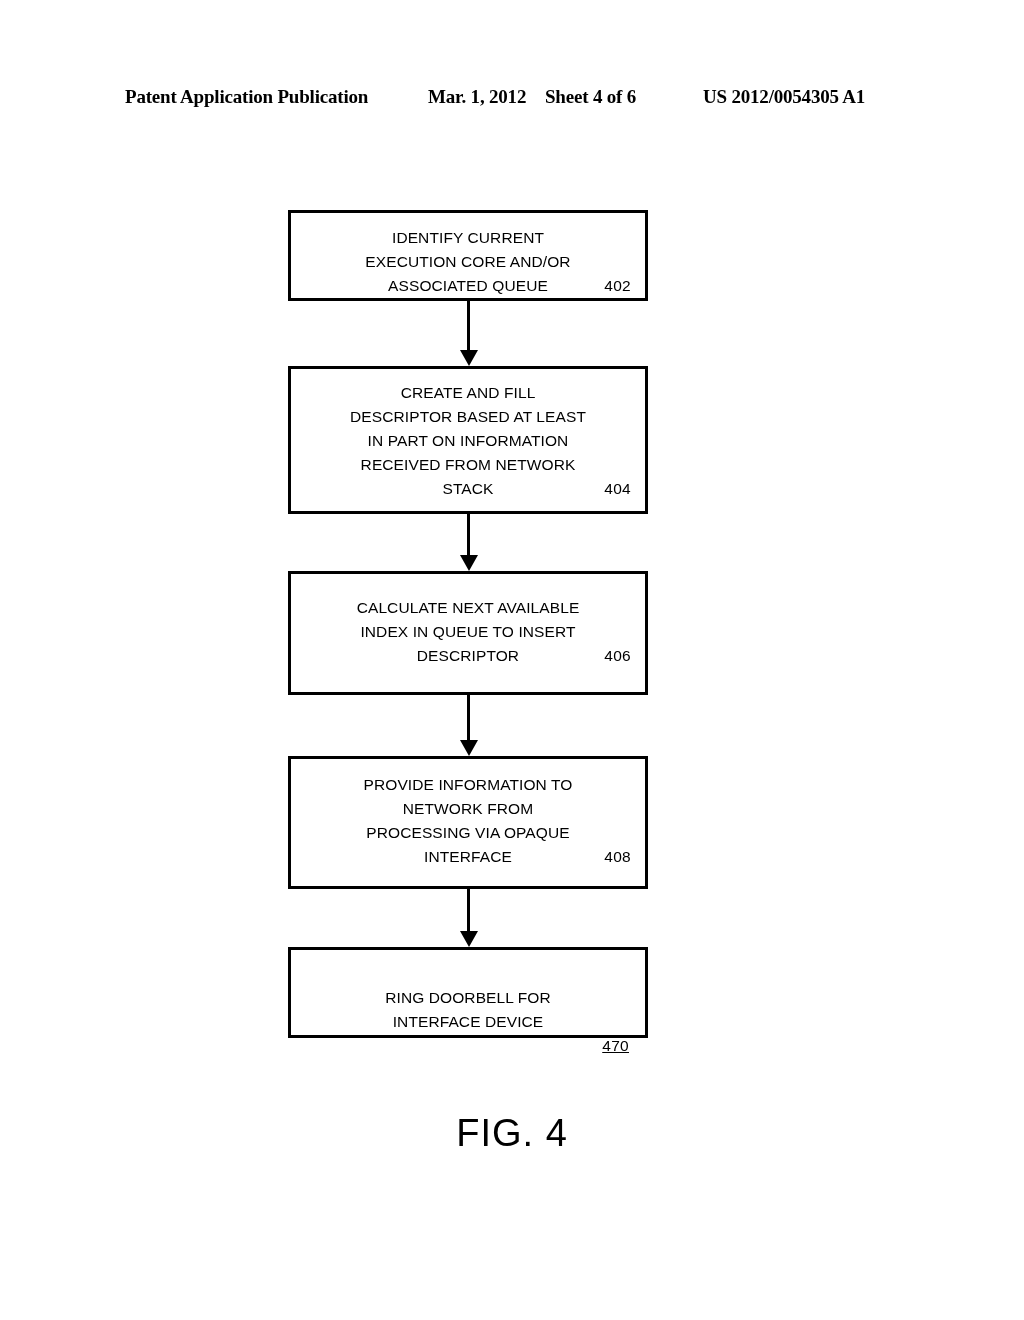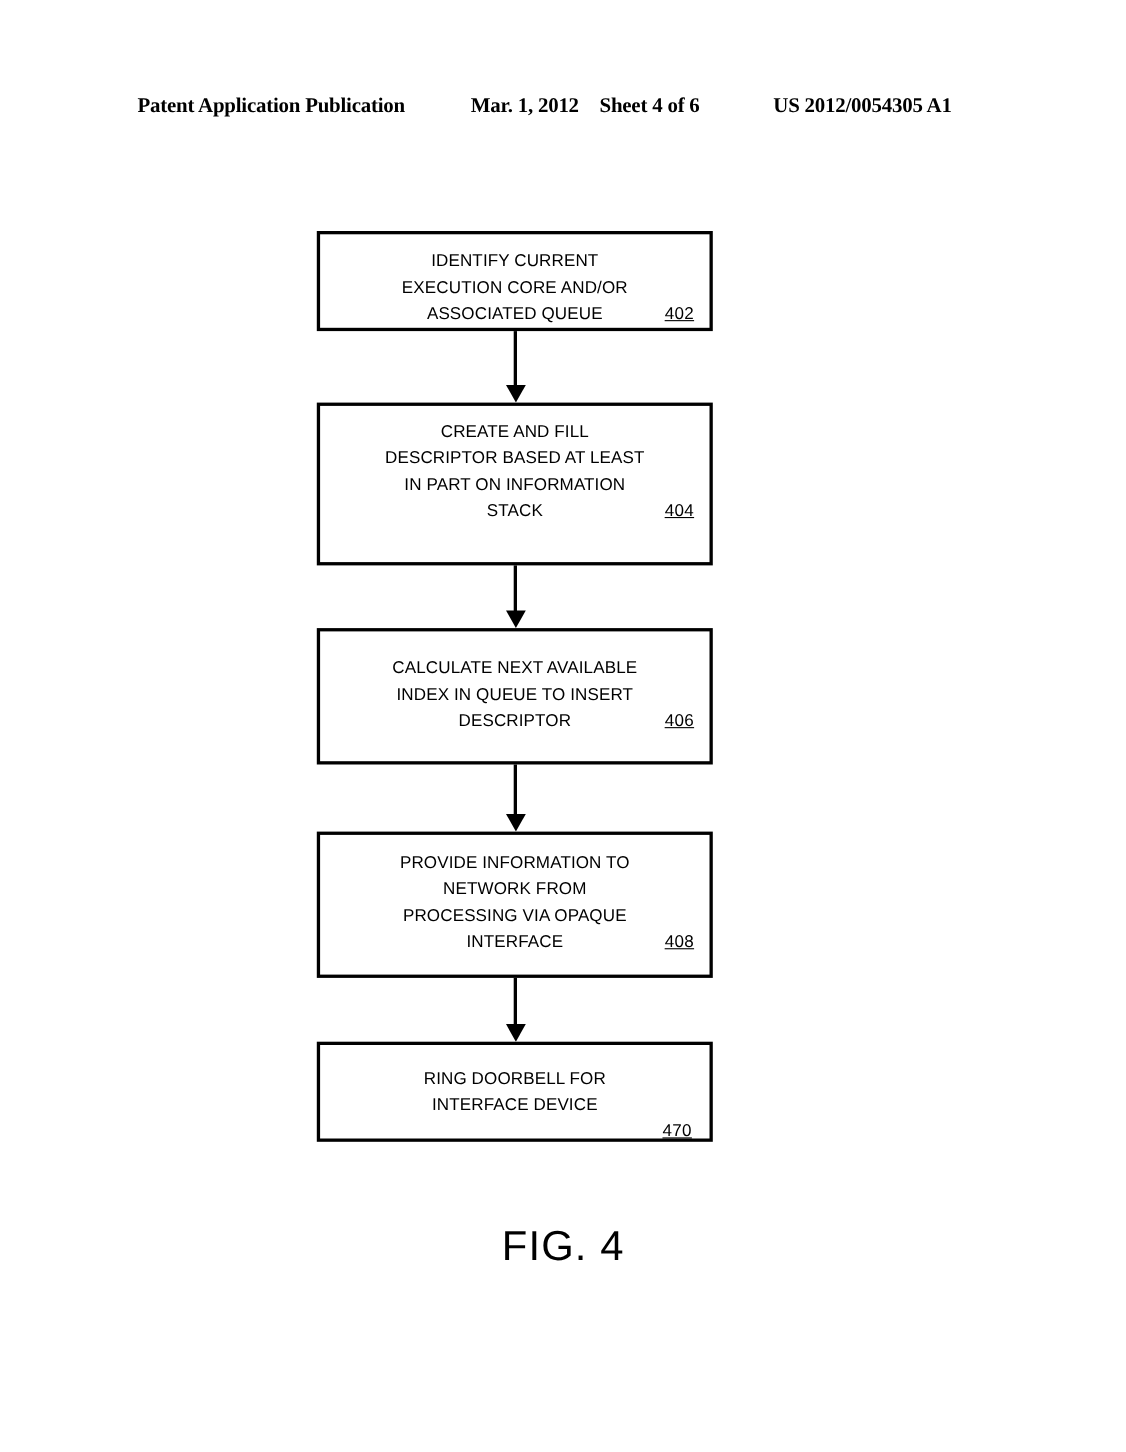--- a/index.html
+++ b/index.html
@@ -63,21 +63,20 @@
 
   
   .last-row {
     display: block;
     position: relative;
   }
   .refnum {
     position: absolute;
     right: 0px;
     bottom: 0px;
-    text-decoration: underline;
     font-size: 15.5px;
     line-height: 24px;
     letter-spacing: 0.3px;
     margin-top: 44px;
   }
   
   .ref-own {
     display: block;
     text-align: right;
     padding-right: 2px;
@@ -96,21 +95,21 @@
   #node-404 { top: 366px; height: 148px; }
   #node-404 .node-inner { padding-top: 12px; }
 
   #node-406 { top: 571px; height: 124px; }
   #node-406 .node-inner { padding-top: 22px; }
 
   #node-408 { top: 756px; height: 133px; }
   #node-408 .node-inner { padding-top: 14px; }
 
   #node-410 { top: 947px; height: 91px; }
-  #node-410 .node-inner { padding-top: 19px; }
+  #node-410 .node-inner { padding-top: 36px; }
 
   
   .arrow {
     position: absolute;
     left: 464px;
     width: 9px;
   }
   .arrow .shaft {
     position: absolute;
     left: 3px;
@@ -176,20 +175,21 @@
   <div class="arrow" id="arrow-1">
     <span class="shaft"></span>
     <span class="head"></span>
   </div>
 
   <div class="node" id="node-404">
     <div class="node-inner">
       <span class="node-line">CREATE AND FILL</span>
       <span class="node-line">DESCRIPTOR BASED AT LEAST</span>
       <span class="node-line">IN PART ON INFORMATION</span>
+      <span class="node-line">RECEIVED FROM NETWORK</span>
       <span class="last-row">
         <span class="node-line">STACK</span>
         <span class="refnum">404</span>
       </span>
     </div>
   </div>
 
   <div class="arrow" id="arrow-2">
     <span class="shaft"></span>
     <span class="head"></span>

